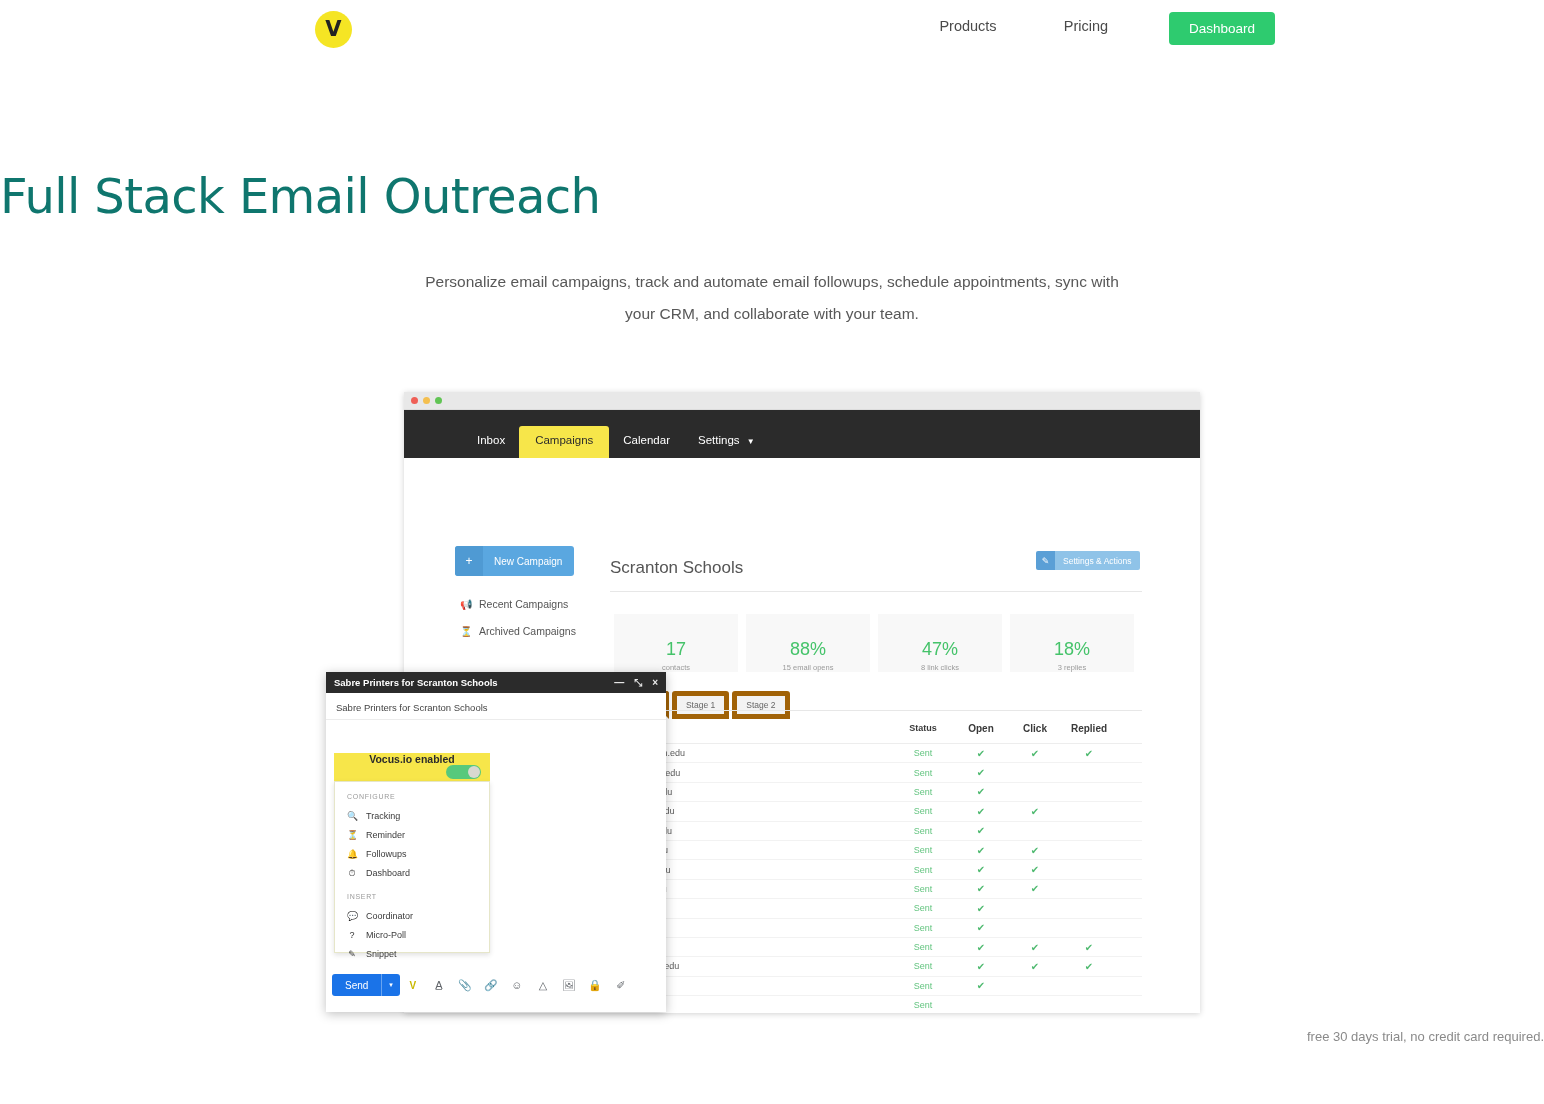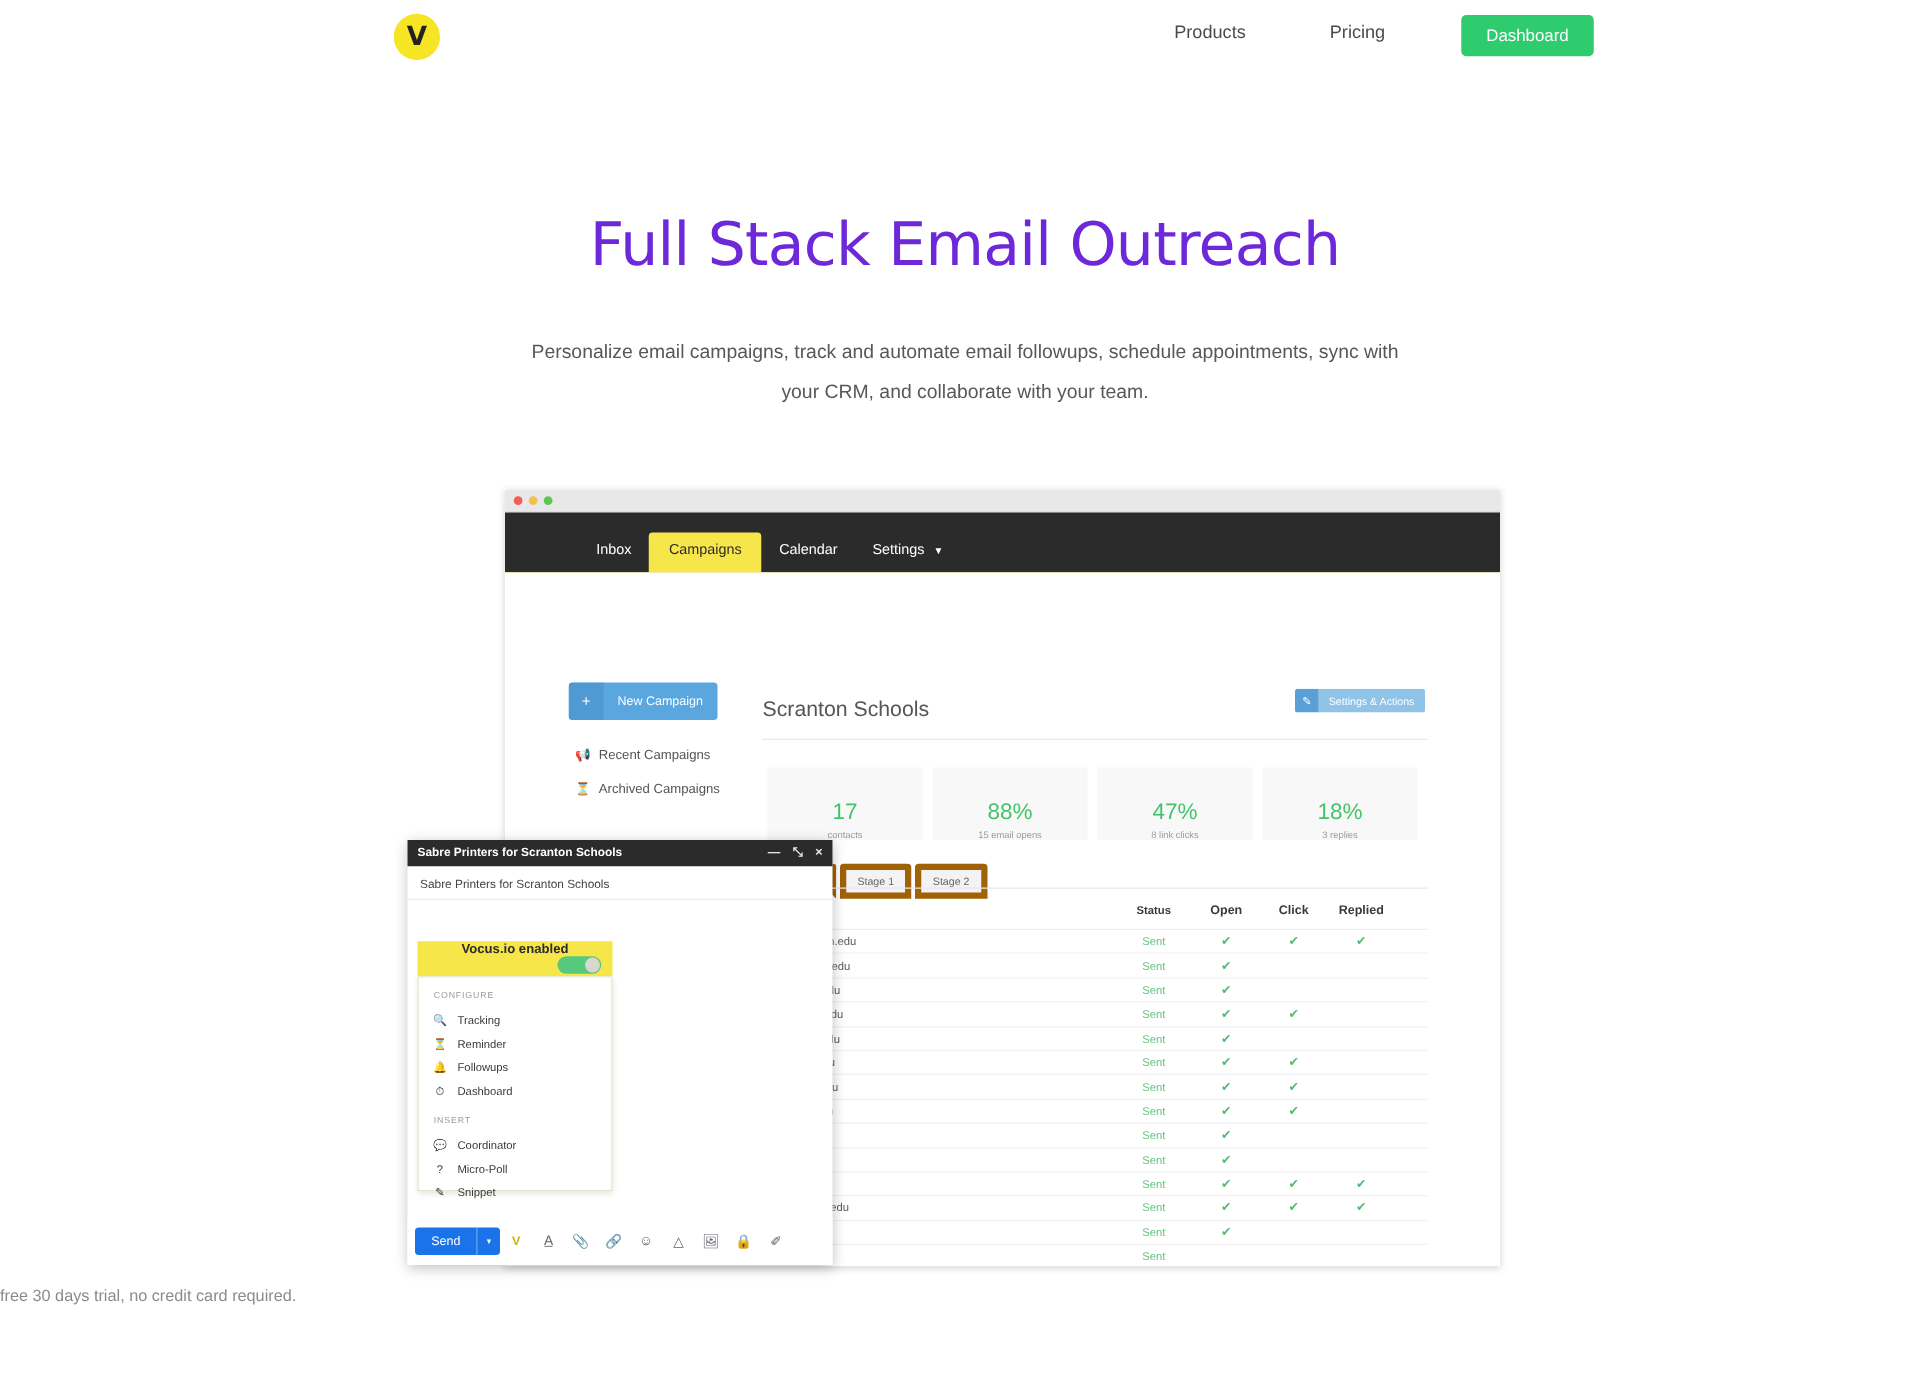--- a/index.html
+++ b/index.html
@@ -31,22 +31,22 @@
   .nav-link:nth-child(1) { width: 110px; }
   .nav-cta {
     position: absolute; right: 269px; top: 12px;
     background: #2ecb6f; color: #fff; border: none; border-radius: 4px;
     font-size: 13.5px; padding: 9px 20px; cursor: pointer;
     font-family: "Liberation Sans", sans-serif;
   }
 
   
   .hero-title {
-    position: absolute; top: 168px; left: 0; width: 1544px; text-align: center;
-    font-size: 48px; font-weight: 400; color: #6d28d9; letter-spacing: -0.6px;
+    position: absolute; top: 168px; left: 0; width: 1544px; text-align: left;
+    font-size: 48px; font-weight: 400; color: #0f766e; letter-spacing: -0.6px;
     font-family: "DejaVu Sans", sans-serif;
   }
   .hero-sub {
     position: absolute; top: 266px; left: 0; width: 1544px; text-align: center;
     font-size: 15.5px; line-height: 32px; color: #585858; padding: 0 420px;
   }
 
   
   .app-shot {
     position: absolute; left: 404px; top: 392px; width: 796px; height: 621px;
@@ -204,40 +204,40 @@
   .vmenu .sect.two { padding-top: 10px; }
 
   .bodytext {
     position: absolute; left: 168px; top: 100px; width: 164px;
     font-size: 8.5px; line-height: 15.5px; color: #4a4a4a;
   }
   .bodytext p { margin-bottom: 11px; }
 
   .c-toolbar {
     position: absolute; left: 0; bottom: 0; width: 100%; height: 38px;
-    display: flex; align-items: center; padding: 0 6px; gap: 0; background: #fff;
+    display: flex; align-items: flex-start; padding: 0 6px; gap: 0; background: #fff;
   }
   .sendbtn {
     background: #1a73e8; color: #fff; border-radius: 3px; height: 22px;
     display: flex; align-items: center; font-size: 10px; overflow: hidden;
   }
   .sendbtn .lab { padding: 0 13px; }
   .sendbtn .arw {
     border-left: 1px solid rgba(255,255,255,.35); padding: 0 7px;
     height: 22px; display: flex; align-items: center; font-size: 7px;
   }
   .tbicon {
     width: 26px; height: 22px; display: flex; align-items: center; justify-content: center;
     font-size: 11px; color: #5f6368; cursor: pointer;
   }
   .tbicon.vlogo { color: #c9b800; font-weight: 700; font-size: 10px; }
 
   
   .trial-note {
-    position: absolute; top: 1029px; left: 0; width: 1544px; text-align: left;
+    position: absolute; top: 1029px; left: 0; width: 1544px; text-align: right;
     font-size: 13px; color: #8a8a8a;
   }
 </style>
 </head>
 <body>
 
 <div class="site-nav">
   <div class="logo">
     <span>V</span>
   </div>

